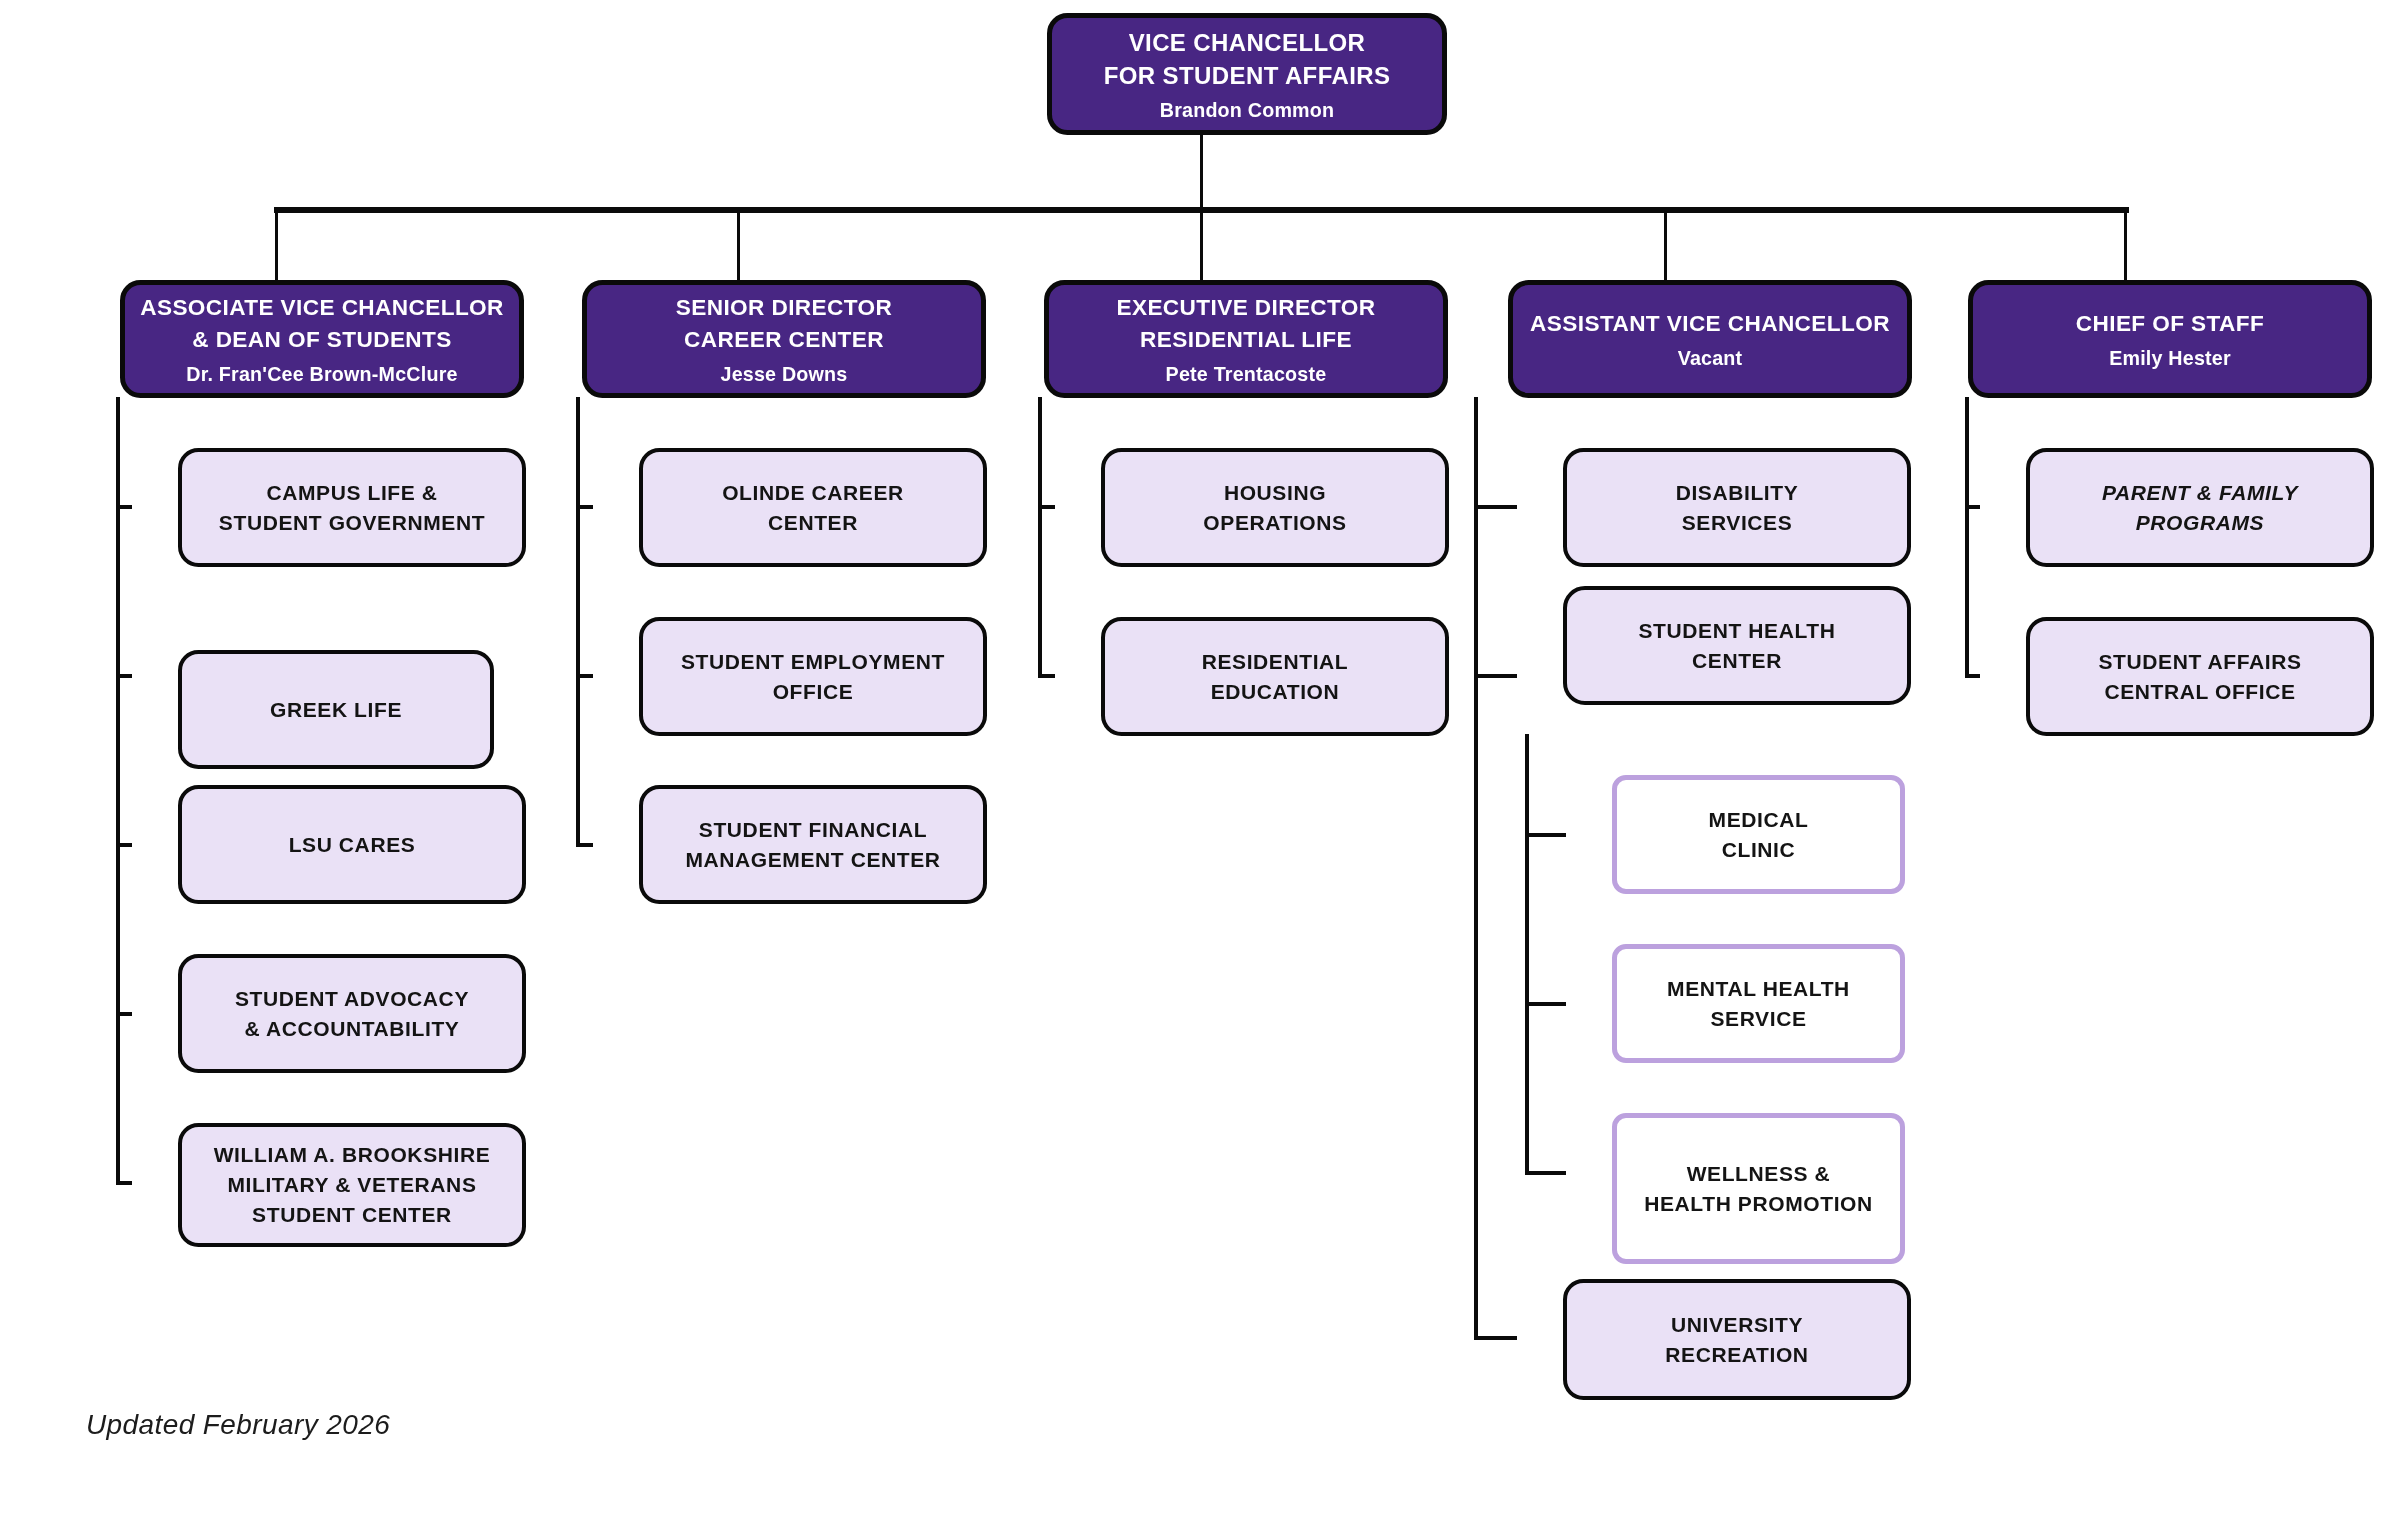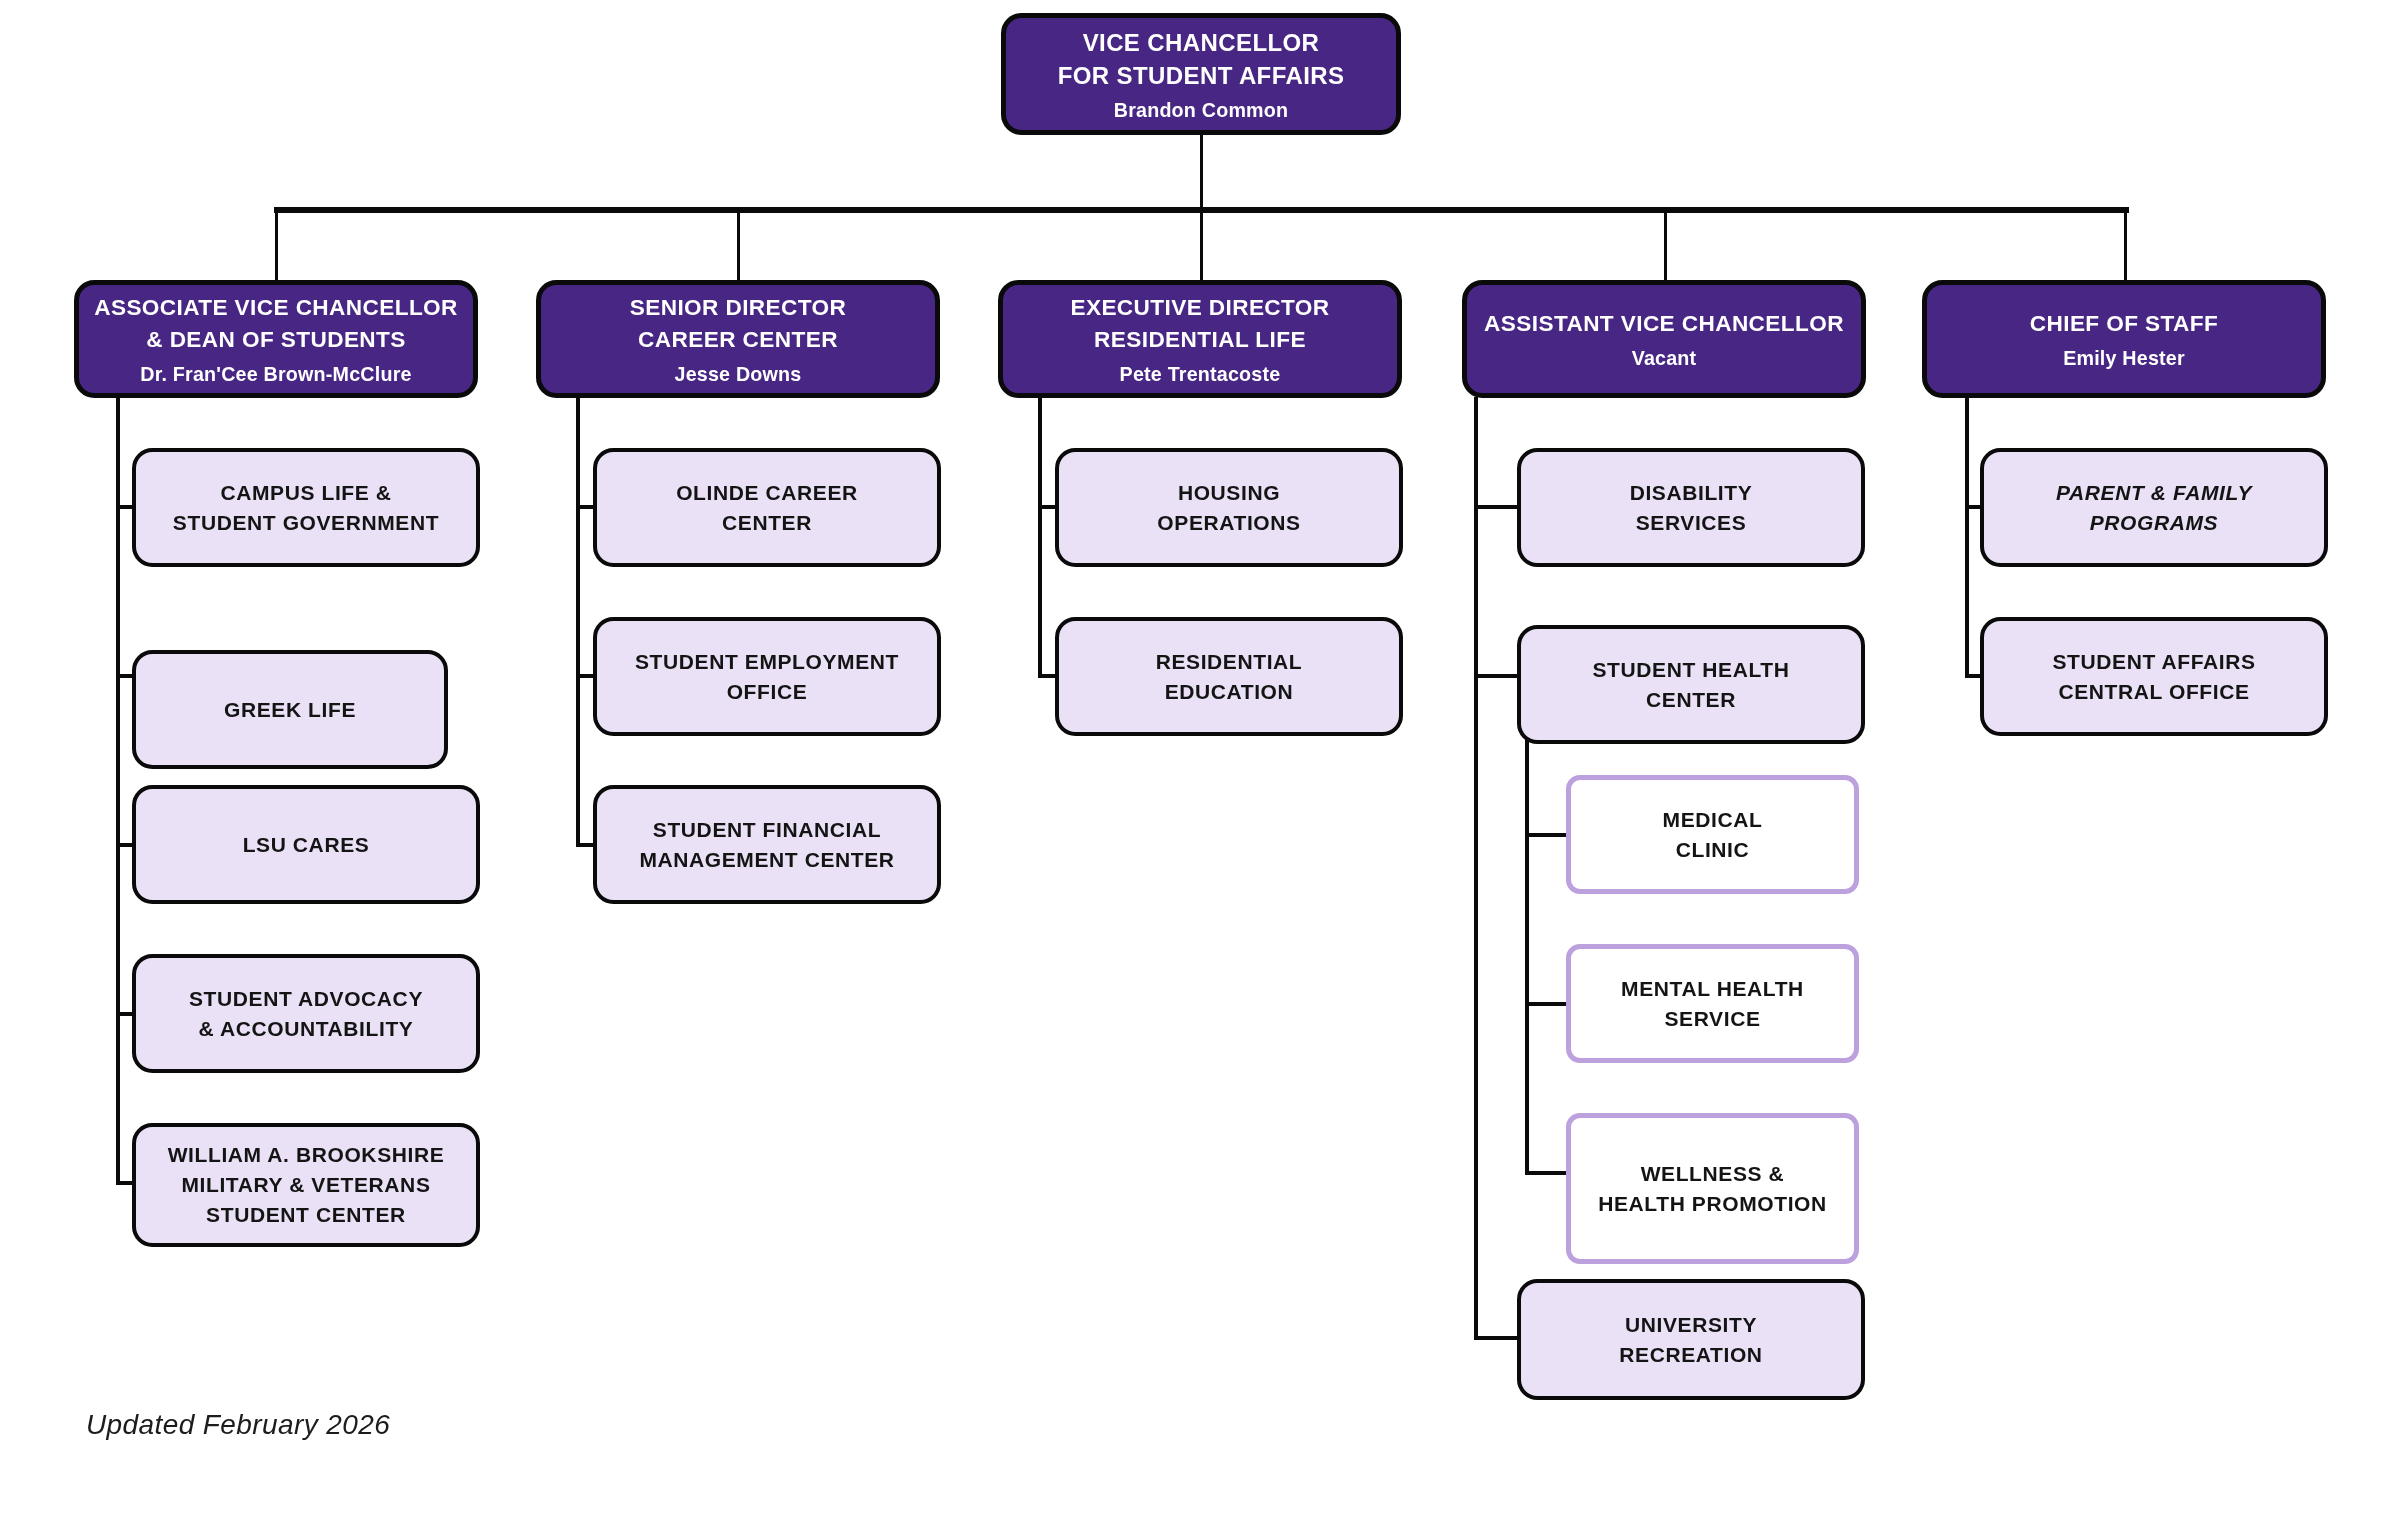--- a/index.html
+++ b/index.html
@@ -17,20 +17,21 @@
   }
   .node {
     position: absolute;
     box-sizing: border-box;
     display: flex;
     flex-direction: column;
     align-items: center;
     justify-content: center;
     text-align: center;
     border-radius: 20.4px;
+    margin-left: 46px;
   }
   .node.dark {
     background: #482683;
     border: 5.1px solid #0a0a0a;
     color: #ffffff;
   }
   .node.lav {
     background: #EAE1F6;
     border: 4.4px solid #0a0a0a;
     color: #141414;
@@ -190,21 +191,21 @@
   </div>
   <div class="node lav" style="left:1055px; top:617px; width:348px; height:119px;">
     <div class="label">RESIDENTIAL
 EDUCATION</div>
   </div>
 
   <div class="node lav" style="left:1517px; top:448px; width:348px; height:119px;">
     <div class="label">DISABILITY
 SERVICES</div>
   </div>
-  <div class="node lav" style="left:1517px; top:625px; width:348px; height:119px;">
+  <div class="node lav" style="left:1517px; top:586px; width:348px; height:119px;border-radius:22px;">
     <div class="label">STUDENT HEALTH
 CENTER</div>
   </div>
 
   <div class="node sub" style="left:1566px; top:775px; width:293px; height:119px;">
     <div class="label">MEDICAL
 CLINIC</div>
   </div>
   <div class="node sub" style="left:1566px; top:944px; width:293px; height:119px;">
     <div class="label">MENTAL HEALTH

